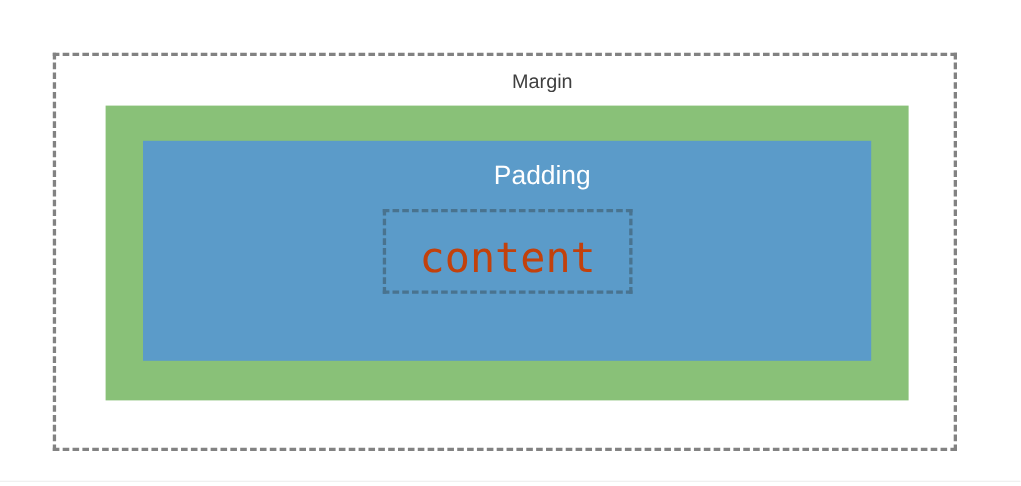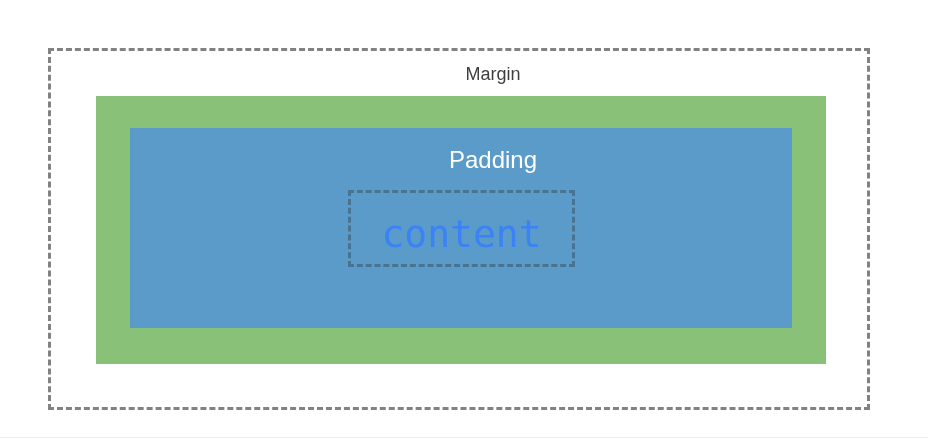--- a/index.html
+++ b/index.html
@@ -97,21 +97,21 @@
     top: 148px;
     font-size: 24px;
     line-height: 24px;
     color: #ffffff;
   }
 
   .label-content {
     font-family: "DejaVu Sans Mono", "Liberation Mono", monospace;
     font-size: 38px;
     line-height: 44px;
-    color: #3b82f6;
+    color: #c2410c;
     letter-spacing: 0px;
     white-space: nowrap;
     margin-top: 11px;
   }
 
   
   .bottom-divider {
     position: absolute;
     left: 0;
     top: 437px;

